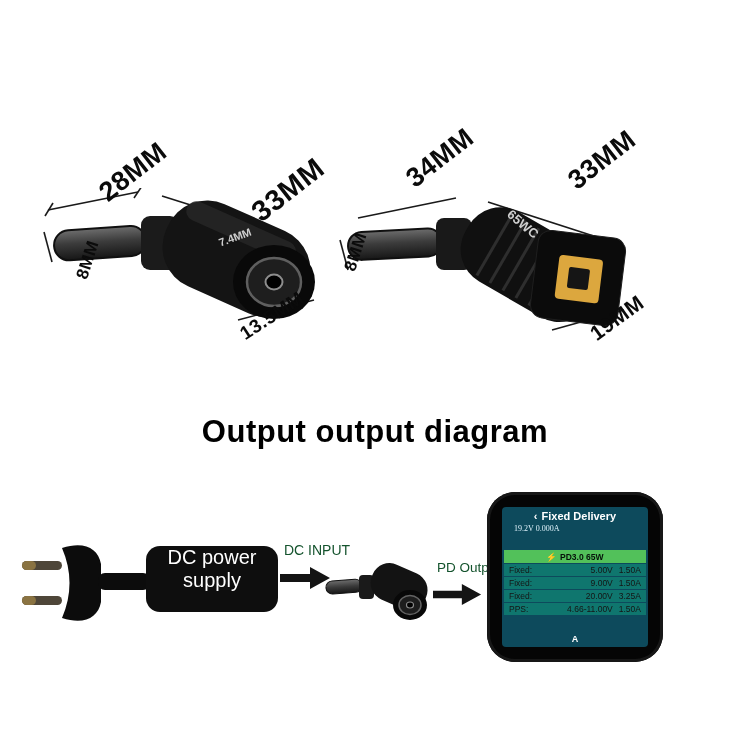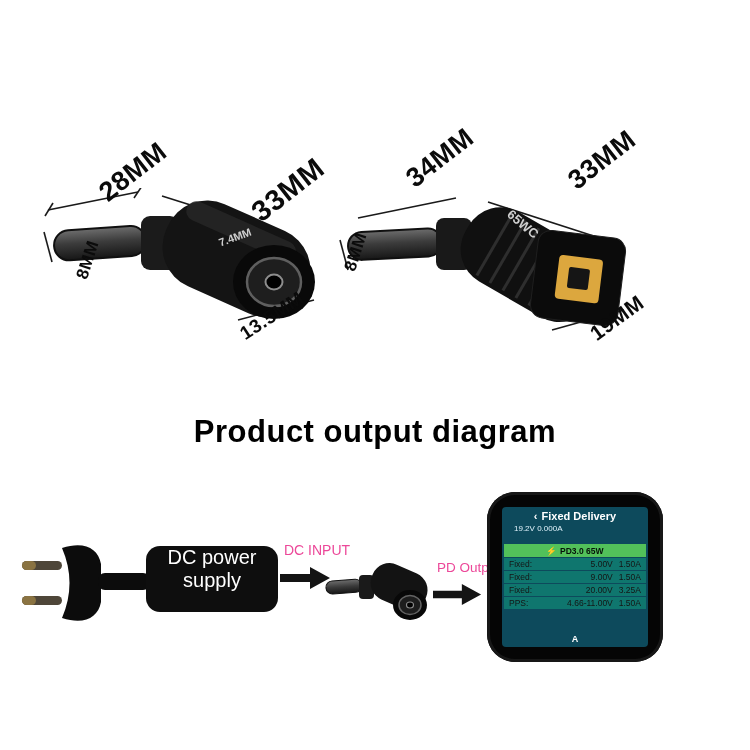--- a/index.html
+++ b/index.html
@@ -17,36 +17,36 @@
   .title{
     position:absolute;left:0;right:0;top:414px;text-align:center;
     font-size:31px;font-weight:800;color:#000;letter-spacing:.5px;
   }
   .supply-box{
     position:absolute;left:146px;top:546px;width:132px;height:66px;
     background:#0e0e0e;border-radius:14px;color:#fff;
     display:flex;align-items:flex-start;justify-content:center;text-align:center;
     font-size:20px;line-height:1.15;padding:0 10px;box-sizing:border-box;
   }
-  .flow-label{position:absolute;font-size:14px;color:#ec4899;font-weight:500;white-space:nowrap;}
+  .flow-label{position:absolute;font-size:14px;color:#14532d;font-weight:500;white-space:nowrap;}
   .tester{
     position:absolute;left:487px;top:492px;width:176px;height:170px;
     background:#050505;border-radius:28px;
     display:flex;align-items:center;justify-content:center;
     box-shadow:inset 0 0 0 3px #171717;
   }
   .tester-screen{
     width:146px;height:140px;background:#0d4a5c;border-radius:4px;
     display:flex;flex-direction:column;overflow:hidden;
   }
   .screen-header{
     height:17px;display:flex;align-items:center;justify-content:center;gap:4px;
     color:#fff;font-weight:700;font-size:11px;
   }
-  .screen-status{color:#dff2fb;font-size:8px;padding:0 6px 10px 12px;height:10px;}
+  .screen-status{color:#dff2fb;font-size:8px;padding:0 6px 16px 12px;height:10px;font-family:Liberation Serif, serif;}
   .pd-row{
     background:#52c15a;color:#06120a;font-size:8.5px;font-weight:700;
     height:13px;display:flex;align-items:center;justify-content:center;gap:3px;
     margin:0 2px 1px;
   }
   .spec-row{
     background:#0f766e;color:#151515;font-size:8.5px;height:12px;
     display:flex;align-items:center;margin:0 2px 1px;padding:0 5px;
   }
   .spec-row .volt{margin-left:auto;margin-right:6px;}
@@ -129,21 +129,21 @@
 <div class="dim" style="left:88px;top:260px;font-size:17px;transform:translate(-50%,-50%) rotate(-72deg);">8MM</div>
 <div class="dim" style="left:272px;top:316px;font-size:19px;transform:translate(-50%,-50%) rotate(-33deg);">13.5MM</div>
 <div class="mark" style="left:235px;top:237px;font-size:11px;transform:translate(-50%,-50%) rotate(-20deg);">7.4MM</div>
 
 <div class="dim" style="left:440px;top:158px;font-size:27px;transform:translate(-50%,-50%) rotate(-38deg);">34MM</div>
 <div class="dim" style="left:602px;top:160px;font-size:27px;transform:translate(-50%,-50%) rotate(-38deg);">33MM</div>
 <div class="dim" style="left:356px;top:252px;font-size:17px;transform:translate(-50%,-50%) rotate(-72deg);">8MM</div>
 <div class="dim" style="left:617px;top:318px;font-size:21px;transform:translate(-50%,-50%) rotate(-36deg);">19MM</div>
 <div class="mark" style="left:523px;top:224px;font-size:13px;transform:translate(-50%,-50%) rotate(40deg);">65WC</div>
 
-<div class="title">Product output diagram</div>
+<div class="title">Output output diagram</div>
 
 <svg class="abs" style="left:20px;top:540px" width="132" height="86" viewBox="0 0 132 86">
   <rect x="2" y="21" width="40" height="9" rx="4.5" fill="#4e4639"></rect>
   <rect x="2" y="56" width="40" height="9" rx="4.5" fill="#4e4639"></rect>
   <rect x="2" y="21" width="14" height="9" rx="4.5" fill="#8a7342"></rect>
   <rect x="2" y="56" width="14" height="9" rx="4.5" fill="#8a7342"></rect>
   <path d="M42,8 C64,1 78,8 81,24 L81,62 C78,78 64,85 42,78 C52,55 52,31 42,8 Z" fill="#0c0c0c"></path>
   <rect x="78" y="33" width="52" height="17" rx="7" fill="#0c0c0c"></rect>
 </svg>
 

